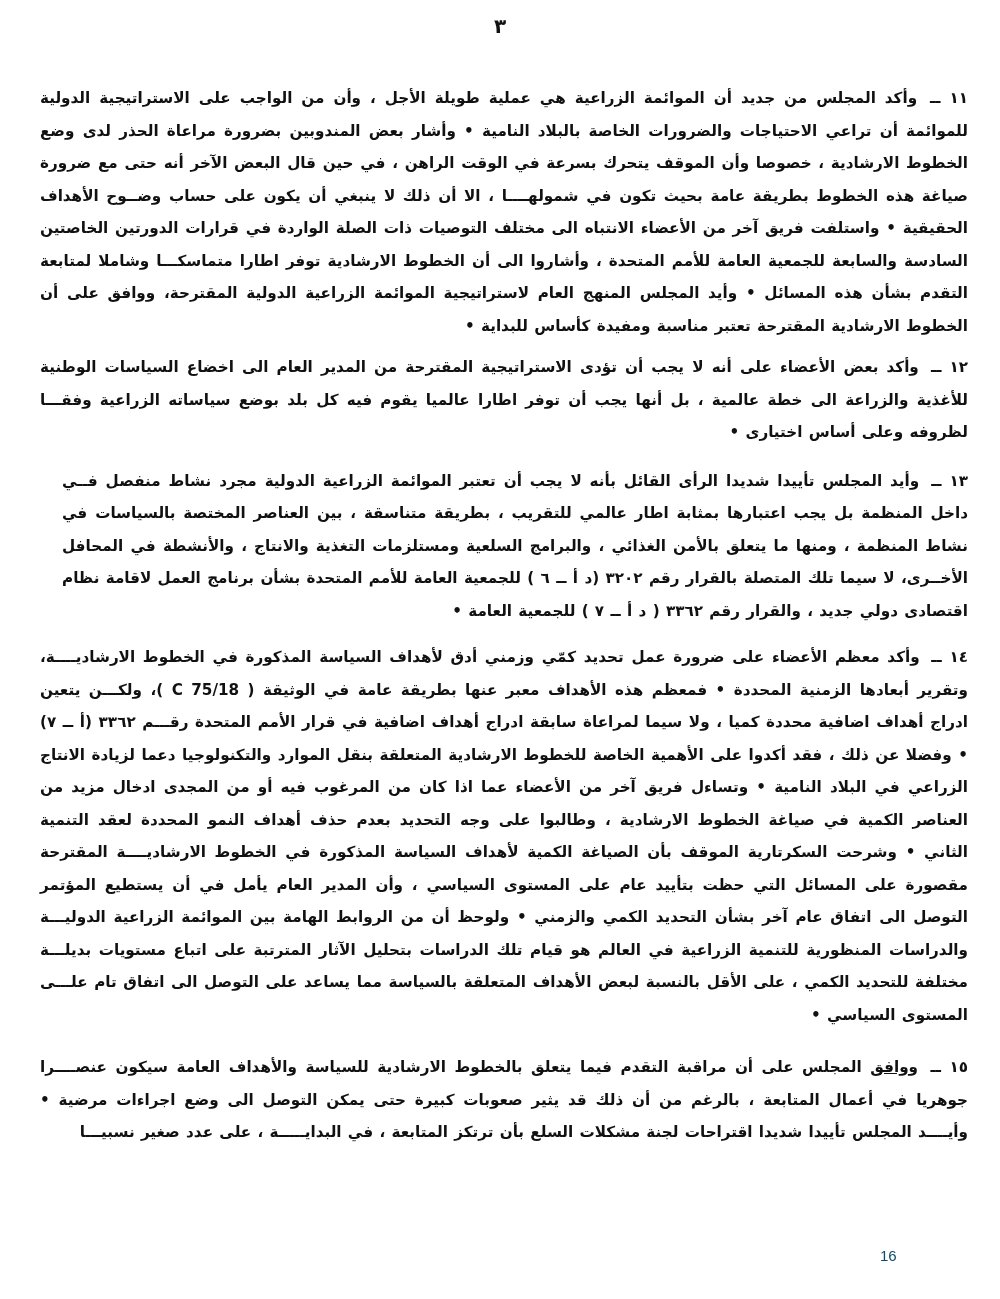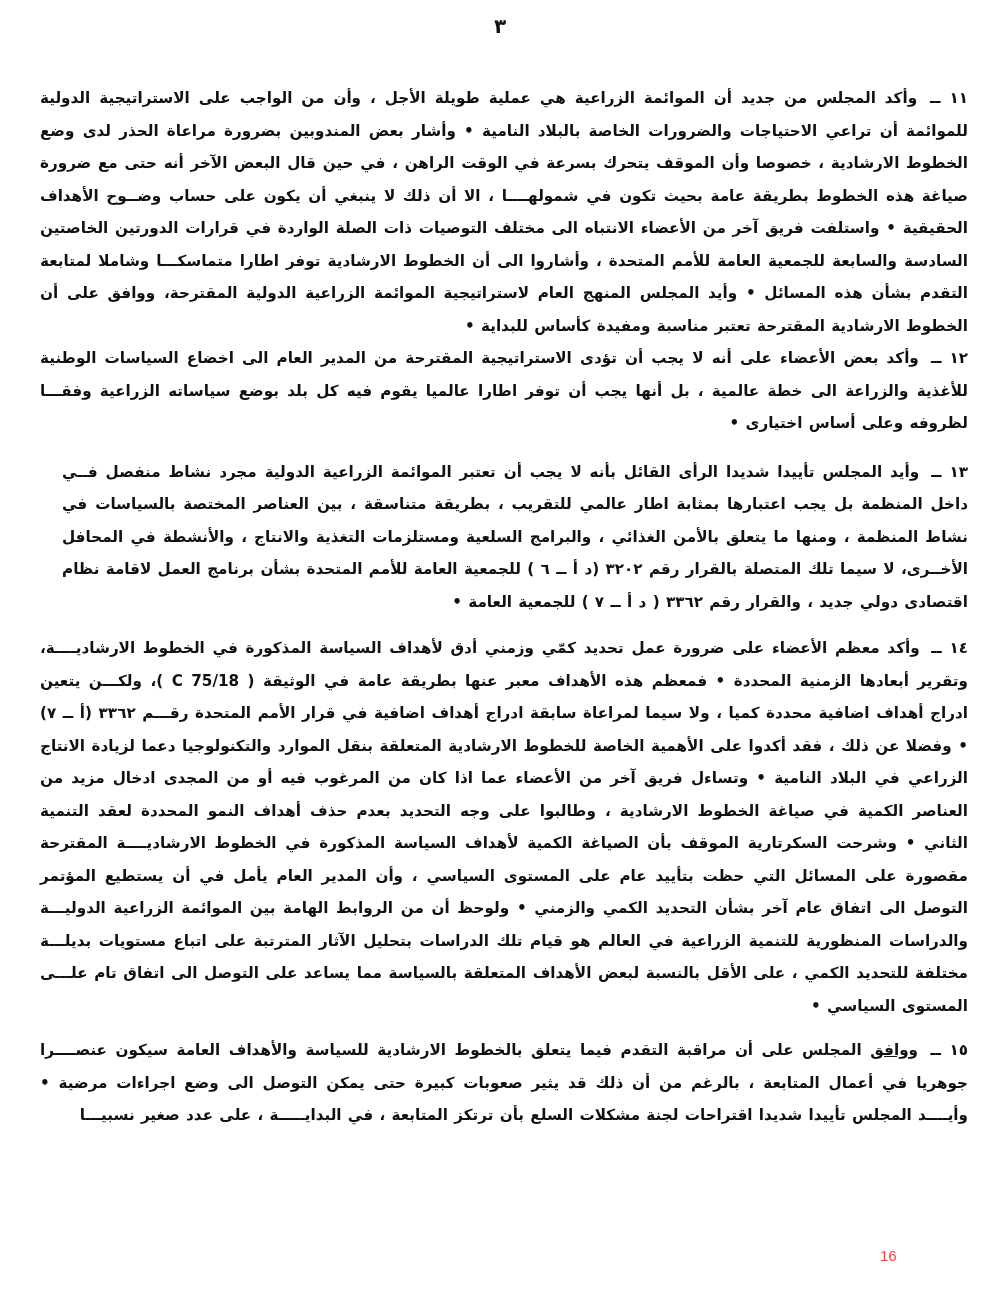--- a/index.html
+++ b/index.html
@@ -33,37 +33,37 @@
     }
     .para {
       margin: 0 0 14px 0;
       font-size: 15.2px;
       font-weight: bold;
       line-height: 32.5px;
       text-align: justify;
       text-align-last: right;
       word-spacing: 1px;
     }
-    .para.p11 { margin-bottom: 0; }
+    .para.p11 { margin-bottom: 9px; }
     .para.p12 { margin-bottom: 16px; }
     .para.p13 { margin-bottom: 14px; margin-left: 22px; }
-    .para.p14 { margin-bottom: 12px; }
+    .para.p14 { margin-bottom: 20px; }
     .para .num {
       margin-left: 4px;
     }
     .para .underlined {
       text-decoration: underline;
     }
     .page-number-bottom {
       position: absolute;
       top: 1247px;
       left: 880px;
       font-family: "Liberation Sans", sans-serif;
       font-size: 15px;
-      color: #ef4444;
+      color: #0c4a6e;
     }
   </style>
 </head>
 <body>
 
 <div class="page-number-top">٣</div>
 
 <div class="content">
   <p class="para p11">
     <span class="num">١١ ــ</span>

